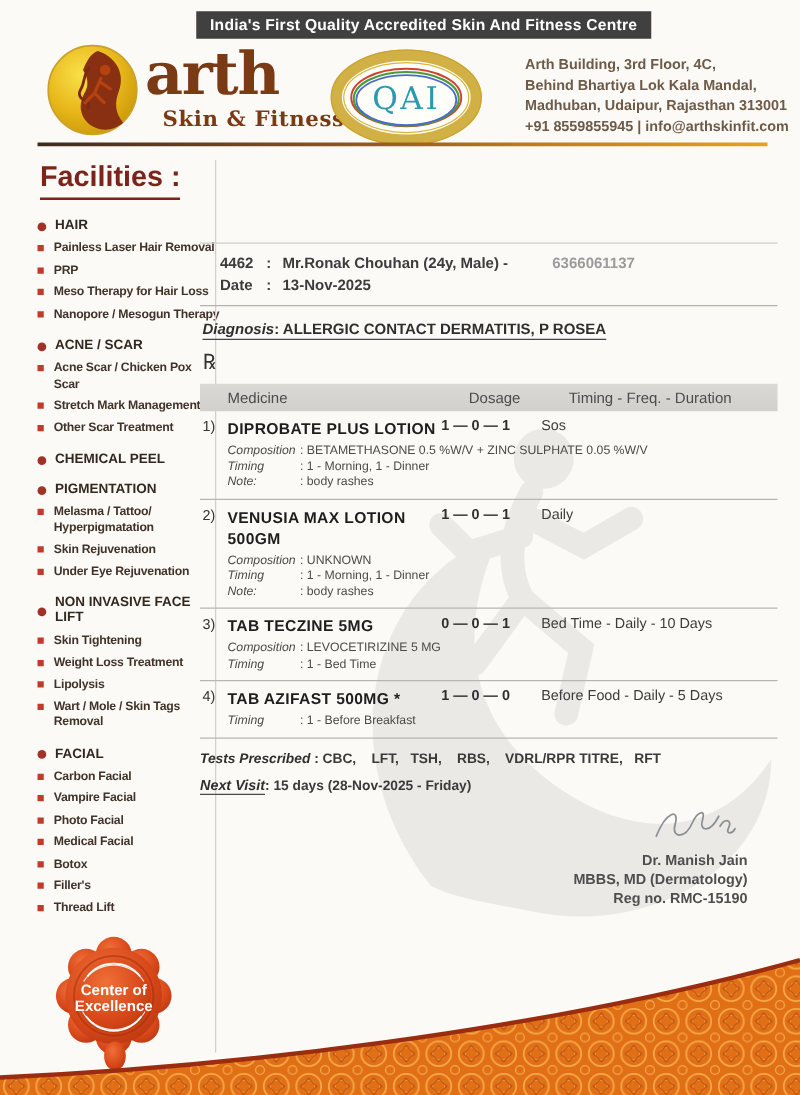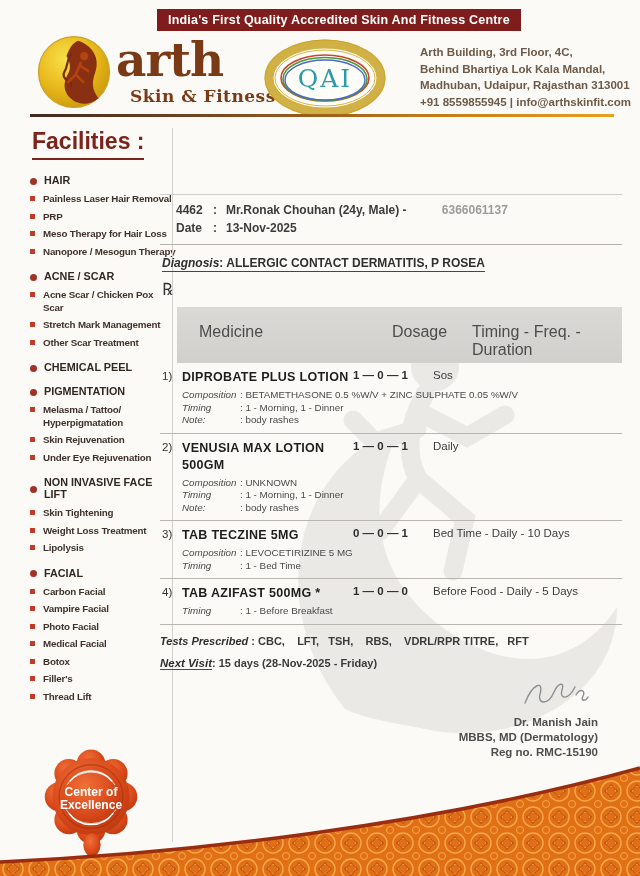--- a/index.html
+++ b/index.html
@@ -1,19 +1,19 @@
 <!DOCTYPE html>
 <html><head>
 <meta charset="utf-8">
 <style>
   html,body{margin:0;padding:0;background:#e9e7e2;}
   .page{position:relative;width:640px;height:876px;background:#fbfaf6;overflow:hidden;
         font-family:"Liberation Sans",sans-serif;}
   
-  .banner{position:absolute;top:9px;left:157px;background:#7f1d1d;color:#fff;
+  .banner{position:absolute;top:9px;left:157px;background:#404040;color:#fff;
           font-size:12.5px;font-weight:bold;padding:4px 11px;letter-spacing:.2px;}
   .logo-wrap{position:absolute;left:36px;top:34px;display:flex;align-items:flex-start;}
   .brand-text{margin-left:4px;margin-top:6px;}
   .brand-name{font-family:"DejaVu Serif",serif;font-weight:bold;font-size:47px;
               color:#7b3a16;line-height:40px;letter-spacing:-1px;}
   .brand-tagline{font-family:"DejaVu Serif",serif;font-weight:bold;font-size:17px;
                  color:#7b3a16;margin:6px 0 0 14px;letter-spacing:.5px;}
   .qai{position:absolute;left:262px;top:38px;}
   .address{position:absolute;left:420px;top:44px;font-weight:bold;font-size:11.5px;
            color:#6e5a48;line-height:16.5px;}
@@ -40,21 +40,21 @@
                padding:6px 0 7px 16px;font-size:12px;font-weight:bold;color:#3c3c3c;}
   .p-row{line-height:18px;}
   .p-label{display:inline-block;width:37px;}
   .p-colon{margin-right:9px;}
   .phone{color:#9b9b9b;margin-left:32px;}
   .diagnosis{margin:11px 0 0 2px;font-size:12px;font-weight:bold;color:#2f2f2f;}
   .diagnosis .inner{border-bottom:1.5px solid #45454f;padding-bottom:1px;}
   .diag-label{font-style:italic;}
   .rx{margin:7px 0 0 2px;font-size:17px;color:#333;font-family:"DejaVu Serif",serif;}
   .thead{margin-top:7px;background:linear-gradient(#dbd9d6,#d2d0cd);display:grid;
-         grid-template-columns:193px 80px 1fr;padding:16px 0 4px 22px;font-size:16px;color:#4c4c4c;margin-left:17px;}
+         grid-template-columns:193px 80px 1fr;padding:4px 0 4px 22px;font-size:12px;color:#4c4c4c;}
   .med-block{border-bottom:1px solid #b9b6b0;padding:6px 0 6px;}
   .med-main{display:grid;grid-template-columns:22px 171px 80px 1fr;align-items:start;}
   .med-num{font-size:11.5px;color:#333;padding-left:2px;padding-top:1px;}
   .med-name{font-size:12.5px;font-weight:bold;color:#1e1e1e;letter-spacing:.3px;line-height:17px;}
   .med-dose{font-size:11.5px;font-weight:bold;color:#2e2e2e;}
   .med-sched{font-size:11.5px;color:#3d3d3d;}
   .med-details{margin:3px 0 0 22px;}
   .d-row{display:flex;font-size:9.8px;color:#4a4a4a;line-height:11.5px;margin-bottom:1px;}
   .d-label{font-style:italic;width:58px;flex:none;}
   .advice{margin-top:7px;}
@@ -200,20 +200,24 @@
           <span class="sq"></span>
           <span>Skin Tightening</span>
         </div>
       <div class="item">
           <span class="sq"></span>
           <span>Weight Loss Treatment</span>
         </div>
       <div class="item">
           <span class="sq"></span>
           <span>Lipolysis</span>
+        </div>
+      <div class="item">
+          <span class="sq"></span>
+          <span>Wart / Mole / Skin Tags Removal</span>
         </div>
     </div>
 
     <div class="group">
       <div class="g-head">
           <span class="dot"></span>
           <span>FACIAL</span>
         </div>
       <div class="item">
           <span class="sq"></span>

